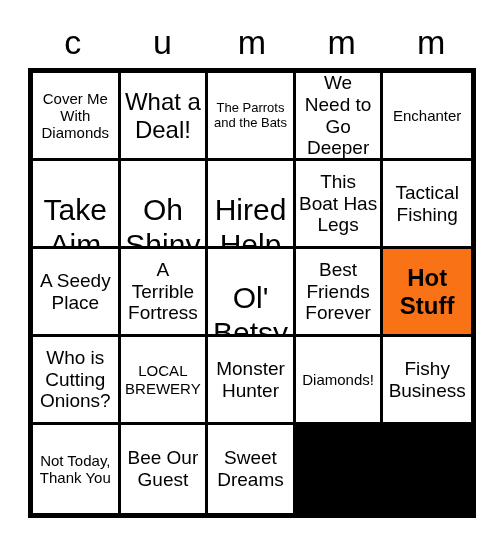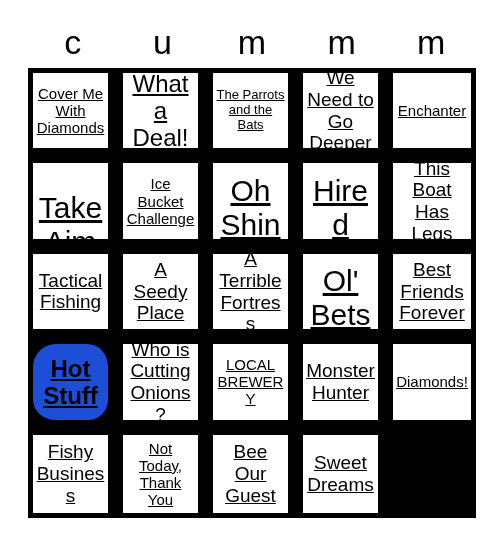--- a/index.html
+++ b/index.html
@@ -48,22 +48,21 @@
     left: 28px;
     top: 68px;
     width: 448px;
     height: 450px;
     box-sizing: border-box;
     border: 5px solid #000000;
     display: grid;
     grid-template-columns: repeat(5, 1fr);
     grid-template-rows: repeat(5, 1fr);
     background: #000000;
-    gap: 12px;
-    text-decoration: underline;
+    gap: 0;
   }
 
   .cell {
     position: relative;
     background: #ffffff;
     box-sizing: border-box;
     border-right: 3px solid #000000;
     border-bottom: 3px solid #000000;
     display: flex;
     align-items: center;
@@ -86,22 +85,21 @@
 
   
   .sz-xs .cell-text { font-size: 13px; }
   .sz-s  .cell-text { font-size: 15px; }
   .sz-m  .cell-text { font-size: 19px; text-align: center; }
   .sz-l  .cell-text { font-size: 24px; }
   .sz-xl .cell-text { font-size: 30px; margin-top: 48px; }
 
   
   .cell.marked {
-    background: #1d4ed8;
-    border-radius: 23px;
+    background: #f97316;
   }
   .cell.marked .cell-text {
     font-weight: bold;
     color: #000000;
   }
 </style>
 </head>
 <body>
 
 <div class="card">
@@ -127,23 +125,20 @@
     </div>
     <div class="cell sz-m">
       <span class="cell-text">We Need to Go Deeper</span>
     </div>
 
     <div class="cell sz-s">
       <span class="cell-text">Enchanter</span>
     </div>
     <div class="cell sz-xl">
       <span class="cell-text">Take Aim</span>
-    </div>
-    <div class="cell sz-s">
-      <span class="cell-text">Ice Bucket Challenge</span>
     </div>
     <div class="cell sz-xl">
       <span class="cell-text">Oh Shiny</span>
     </div>
     <div class="cell sz-xl">
       <span class="cell-text">Hired Help</span>
     </div>
 
     <div class="cell sz-m">
       <span class="cell-text">This Boat Has Legs</span>

